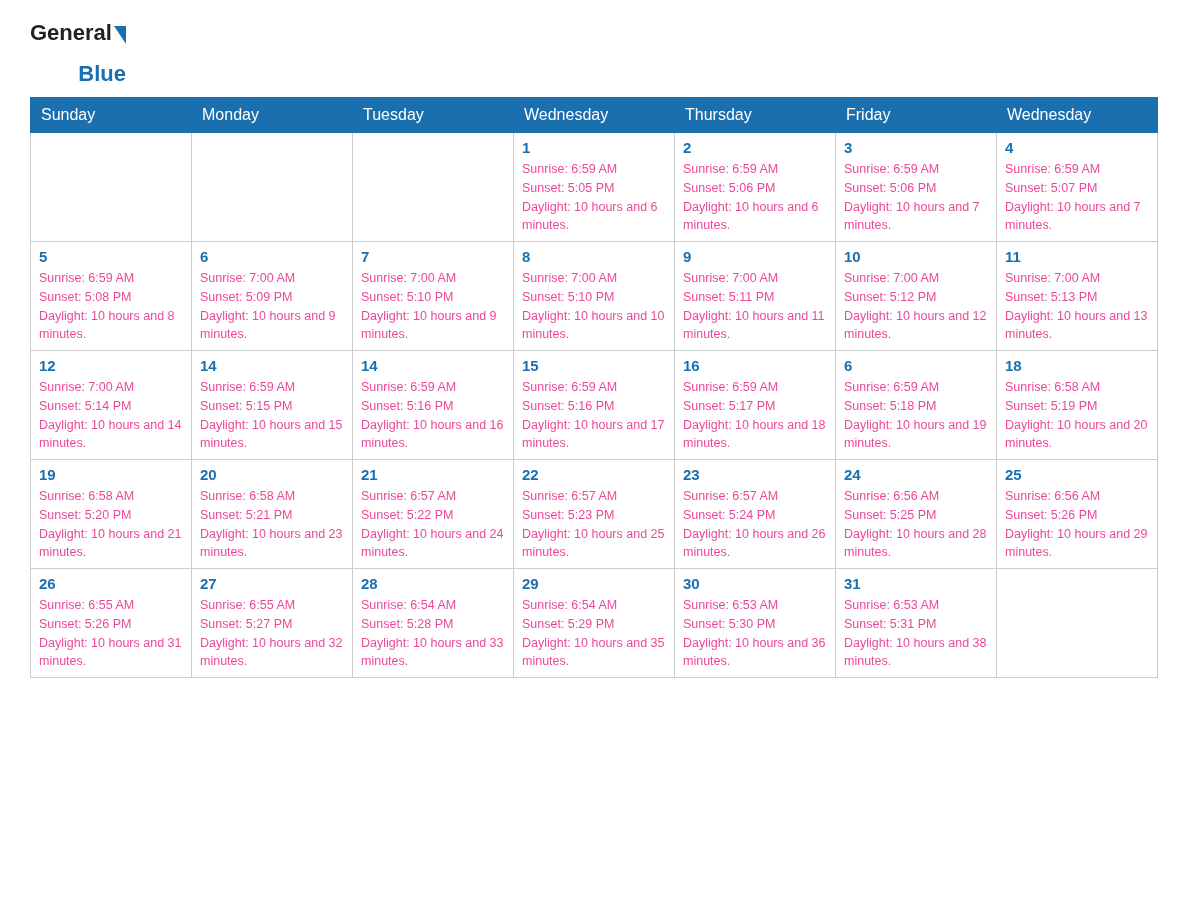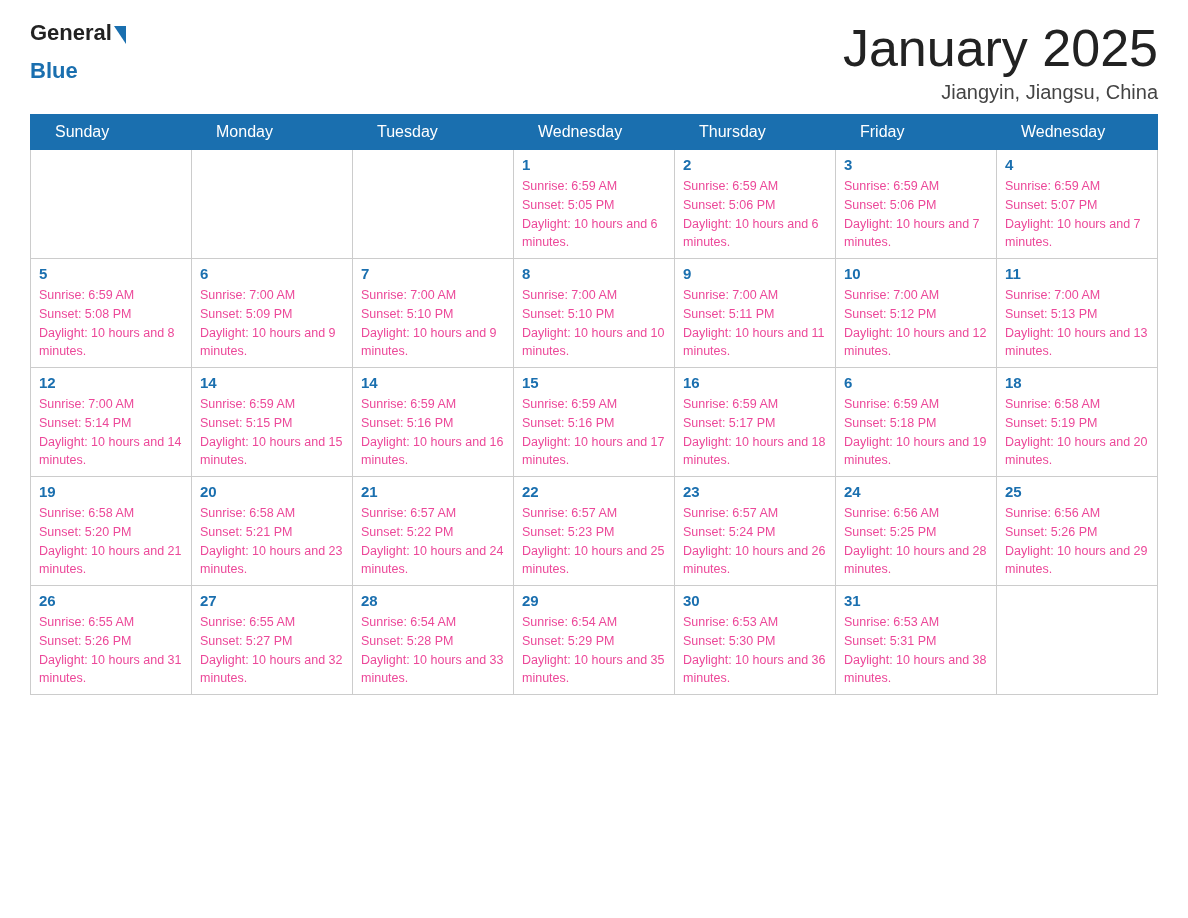--- a/index.html
+++ b/index.html
@@ -18,20 +18,21 @@
     }
     .logo-text-general {
       font-size: 22px;
       font-weight: bold;
       color: #222;
     }
     .logo-text-blue {
       font-size: 22px;
       font-weight: bold;
       color: #1a6faf;
+      margin-top: 15px;
     }
     .logo-triangle {
       width: 0;
       height: 0;
       border-left: 12px solid transparent;
       border-right: 0px solid transparent;
       border-top: 18px solid #1a6faf;
       margin-left: 2px;
       margin-top: 4px;
     }
@@ -50,21 +51,21 @@
       margin-top: 4px;
     }
     .calendar {
       width: 100%;
       border-collapse: collapse;
       margin-top: 10px;
     }
     .calendar th {
       background-color: #1a6faf;
       color: #fff;
-      padding: 8px 24px;
+      padding: 8px 10px;
       text-align: left;
       font-size: 16px;
       font-weight: normal;
       border: 1px solid #1a6faf;
     }
     .calendar td {
       border: 1px solid #ccc;
       vertical-align: top;
       padding: 6px 8px;
       width: calc(100% / 7);
@@ -79,42 +80,37 @@
       margin-bottom: 4px;
     }
     .day-info {
       font-size: 12.5px;
       color: #ec4899;
       line-height: 1.5;
     }
     .logo-wrapper {
       display: flex;
       flex-direction: column;
-      align-items: flex-start;
-      gap: 12px;
+      align-items: flex-end;
     }
     .logo-row {
       display: flex;
       align-items: center;
     }
   </style>
 </head>
 <body>
 
 <div class="header">
   <div class="logo-wrapper">
     <div class="logo-row">
       <span class="logo-text-general">General</span>
       <div class="logo-triangle"></div>
     </div>
     <span class="logo-text-blue">Blue</span>
-  </div>
-  <div class="title-block">
-    <div class="calendar-title">January 2025</div>
-    <div class="calendar-subtitle">Jiangyin, Jiangsu, China</div>
   </div>
 </div>
 
 <table class="calendar">
   <thead>
     <tr>
     <th>Sunday</th>
         <th>Monday</th>
         <th>Tuesday</th>
         <th>Wednesday</th>

